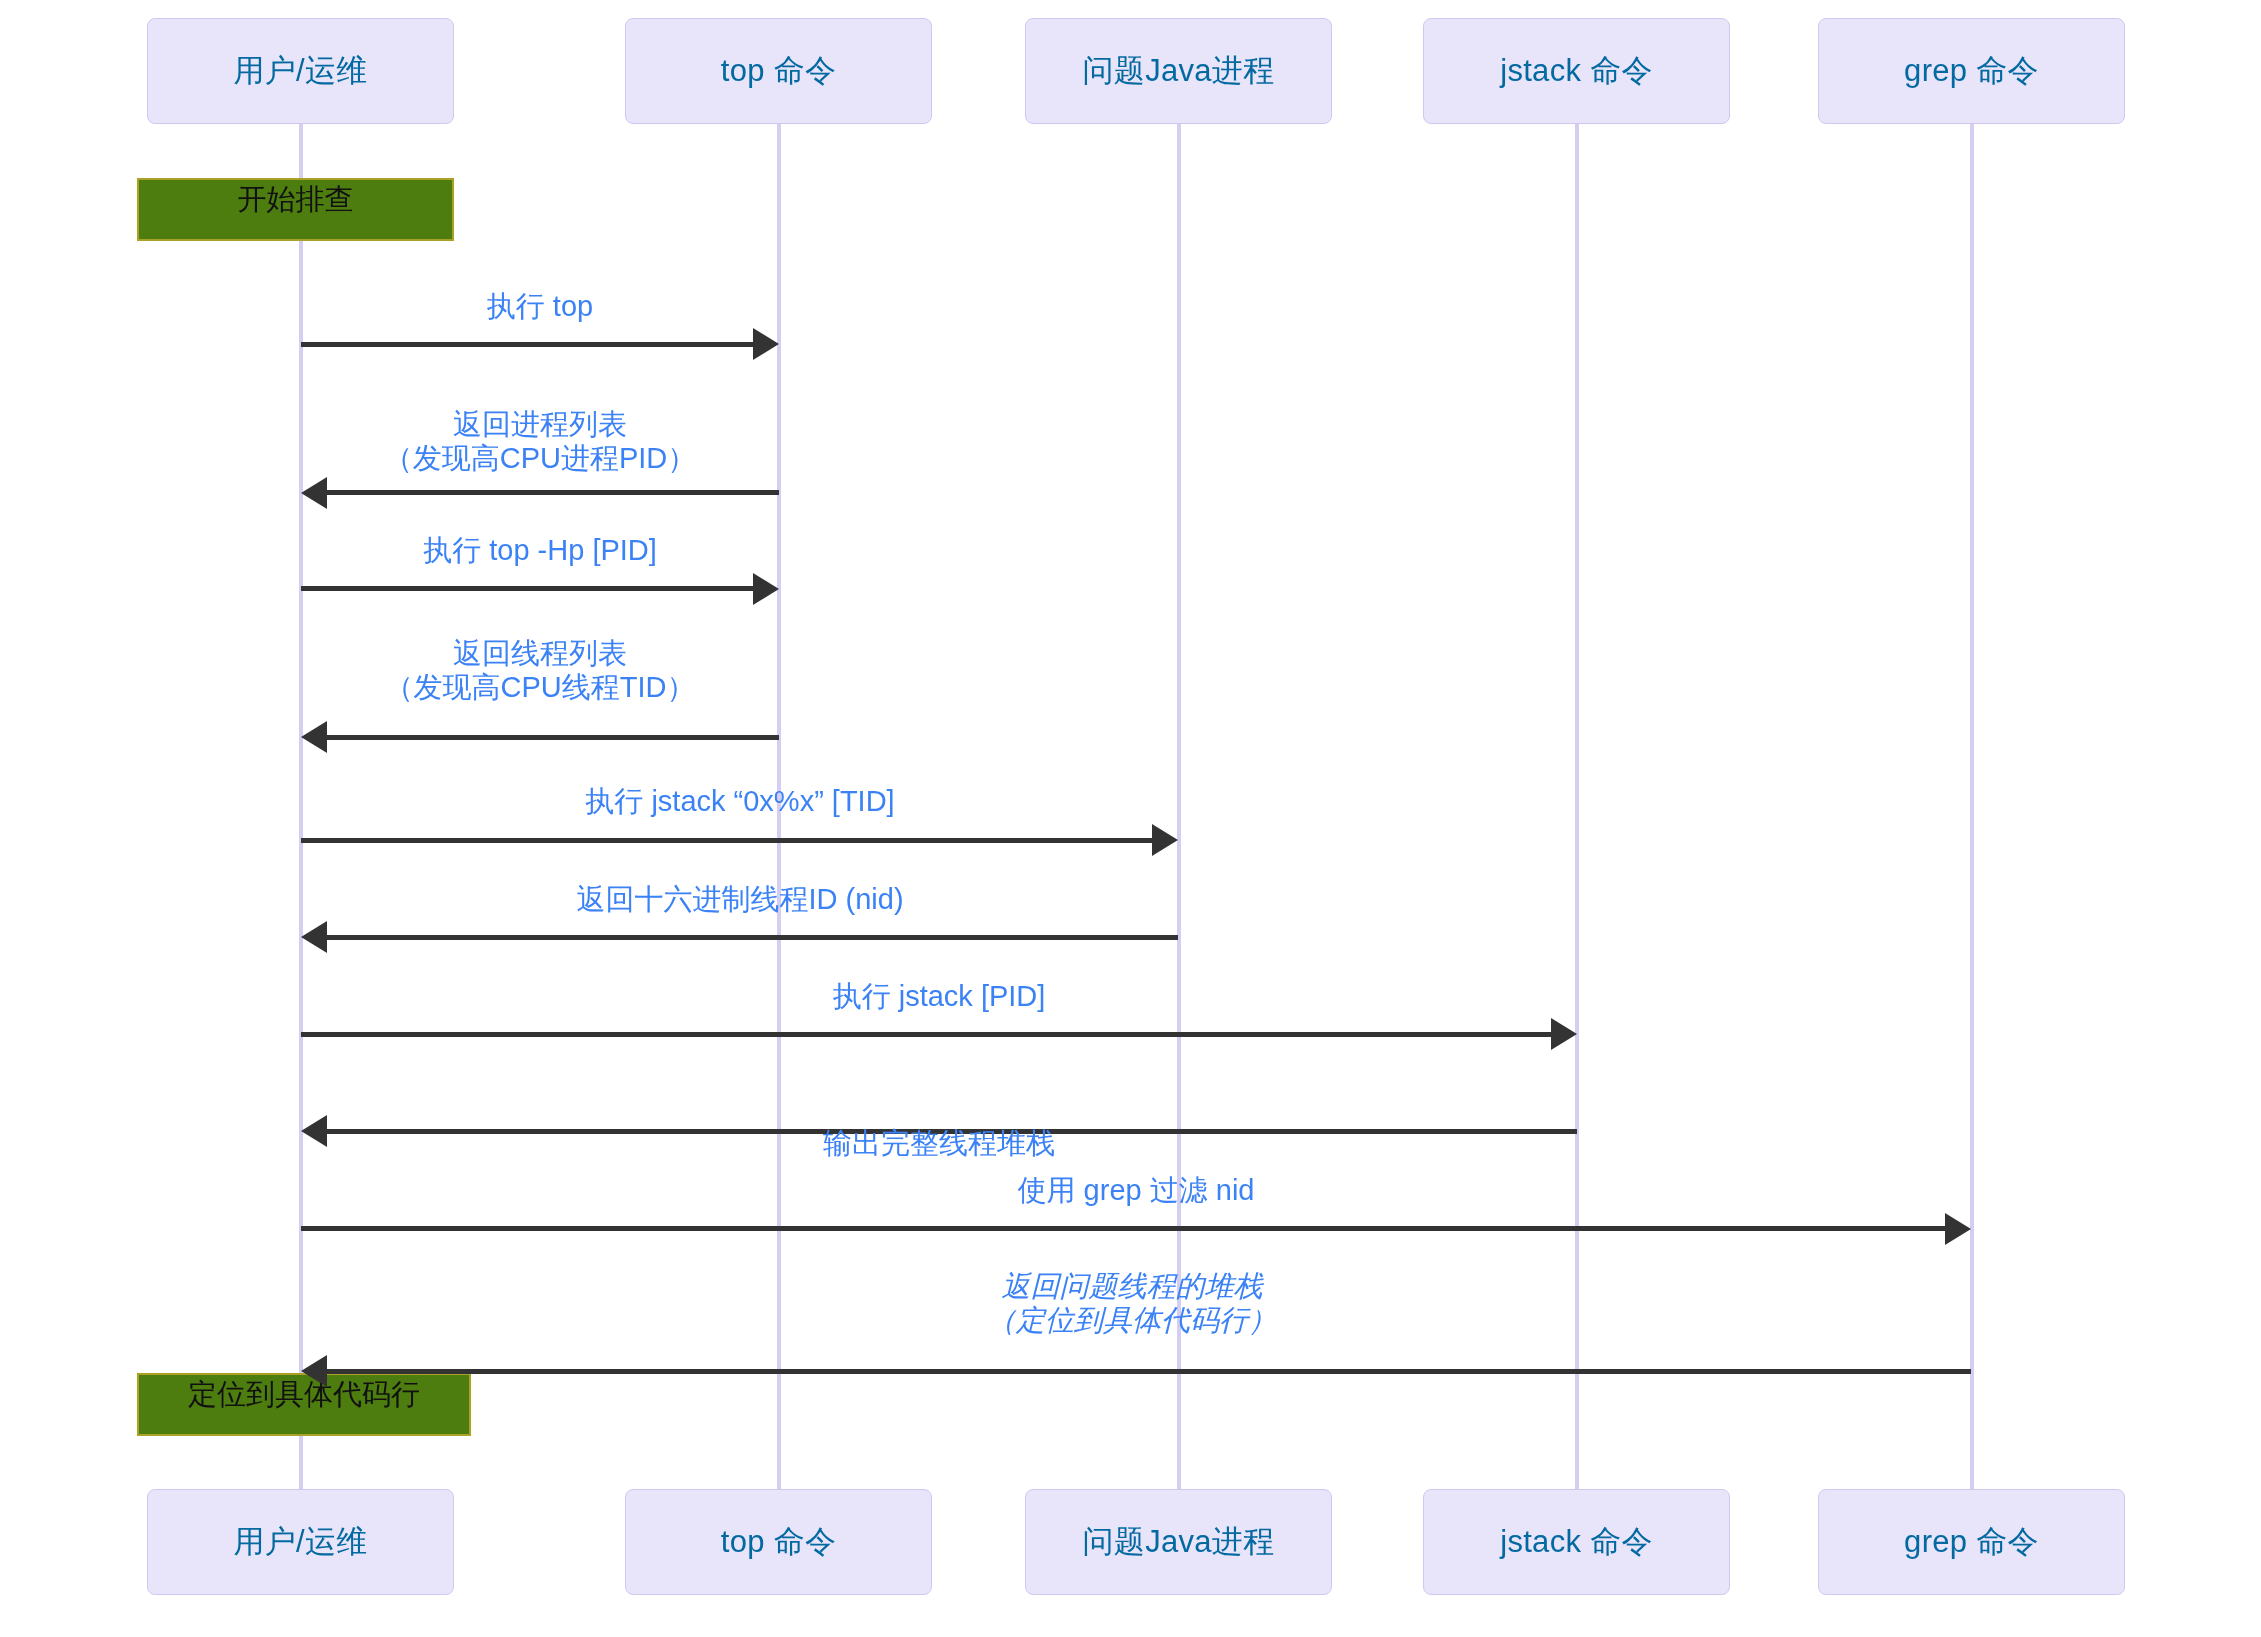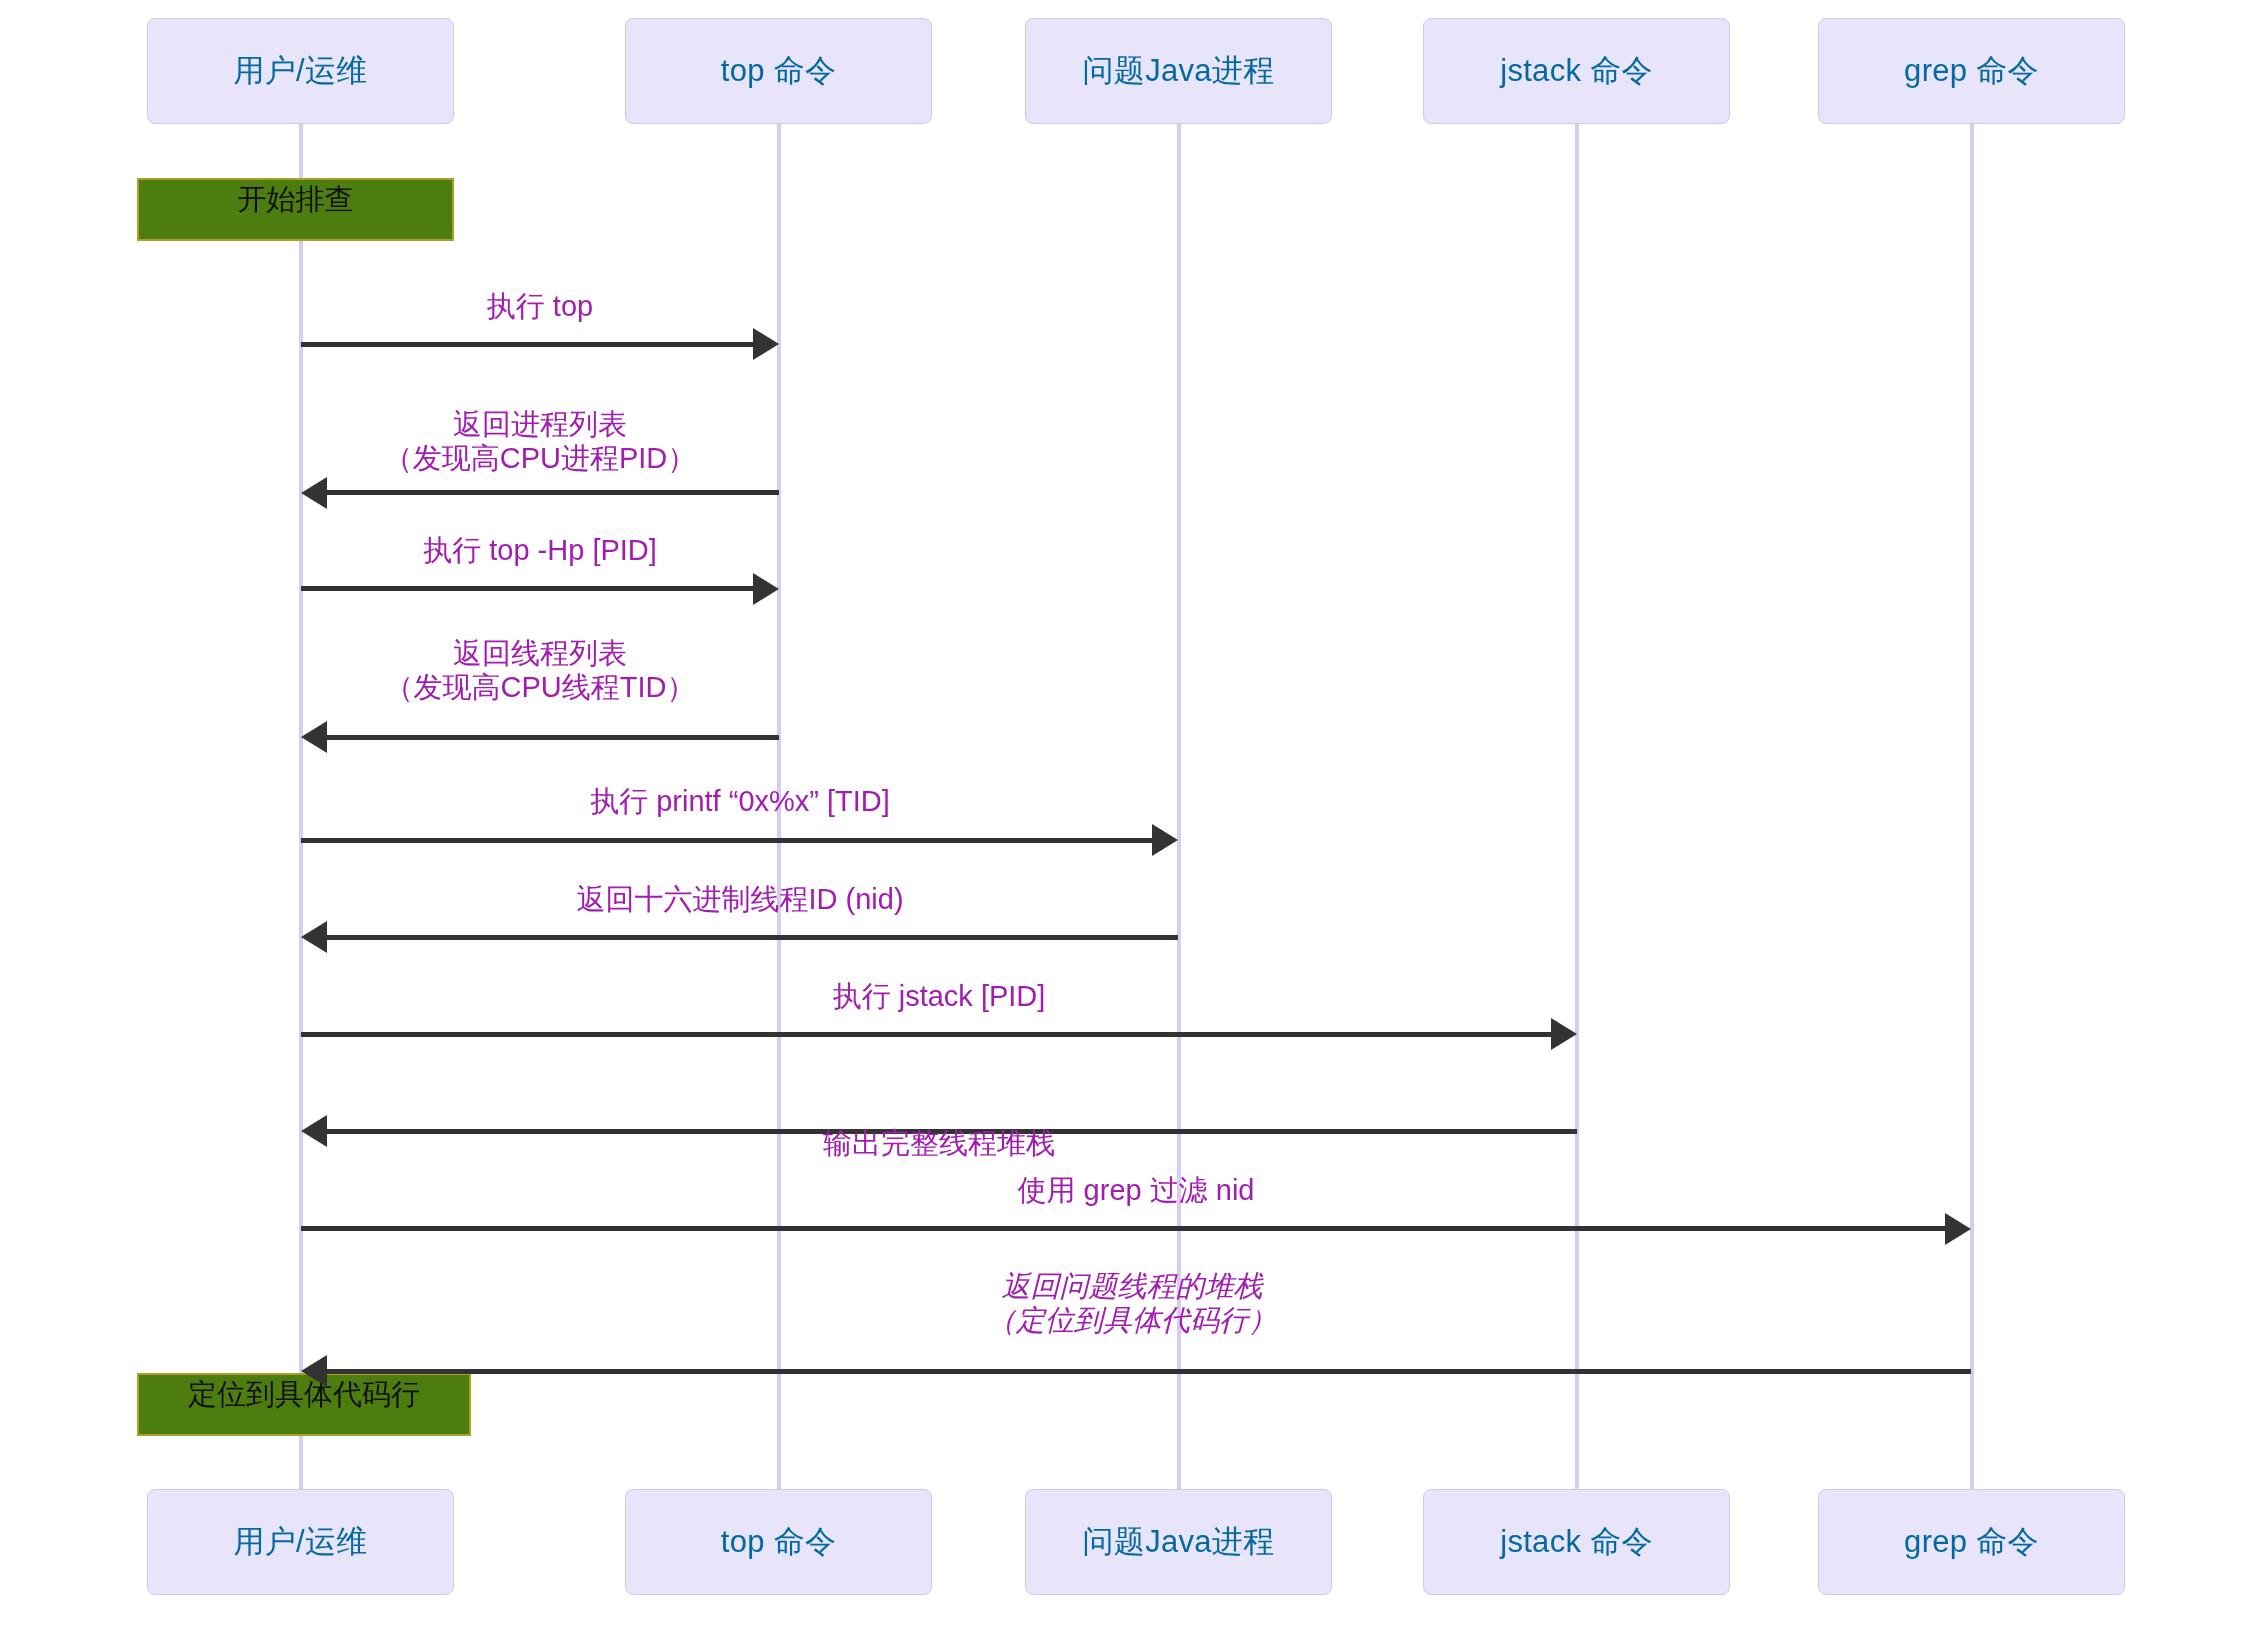--- a/index.html
+++ b/index.html
@@ -25,21 +25,21 @@
     background:#4d7c0f;
     border:2.3px solid #a9a227;
     box-sizing:border-box;
     display:flex;align-items:flex-start;justify-content:center;
     color:#111111;
     font-size:29px;
   }
 
   .msg-label{
     position:absolute;
-    color:#a21caf;
+    color:#3b82f6;
     font-size:29px;
     text-align:center;
     line-height:1.18;
     white-space:pre-line;
     transform:translateX(-50%);
   }
 
   .msg-line{position:absolute;height:4.6px;background:#333333;}
 
   .arrow-head{position:absolute;width:0;height:0;}
@@ -108,21 +108,21 @@
 （发现高CPU进程PID）</div>
     <div class="msg-line" style="top: 586px; left: 301px; width: 454px;"></div>
     <div class="arrow-head right" style="top: 573px; left: 753px;"></div>
     <div class="msg-label" style="left: 540px; top: 533px;">执行 top -Hp [PID]</div>
     <div class="msg-line" style="top: 735px; left: 325px; width: 454px;"></div>
     <div class="arrow-head left" style="top: 721px; left: 301px;"></div>
     <div class="msg-label" style="left: 540px; top: 636px;">返回线程列表
 （发现高CPU线程TID）</div>
     <div class="msg-line" style="top: 838px; left: 301px; width: 853px;"></div>
     <div class="arrow-head right" style="top: 824px; left: 1152px;"></div>
-    <div class="msg-label" style="left: 740px; top: 784px;">执行 printf “0x%x” [TID]</div>
+    <div class="msg-label" style="left: 740px; top: 784px;">执行 jstack “0x%x” [TID]</div>
     <div class="msg-line" style="top: 935px; left: 325px; width: 853px;"></div>
     <div class="arrow-head left" style="top: 921px; left: 301px;"></div>
     <div class="msg-label" style="left: 740px; top: 882px;">返回十六进制线程ID (nid)</div>
     <div class="msg-line" style="top: 1032px; left: 301px; width: 1252px;"></div>
     <div class="arrow-head right" style="top: 1018px; left: 1551px;"></div>
     <div class="msg-label" style="left: 939px; top: 979px;">执行 jstack [PID]</div>
     <div class="msg-line" style="top: 1129px; left: 325px; width: 1252px;"></div>
     <div class="arrow-head left" style="top: 1115px; left: 301px;"></div>
     <div class="msg-label" style="left: 939px; top: 1110px; margin-top: 16px;">输出完整线程堆栈</div>
     <div class="msg-line" style="top: 1226px; left: 301px; width: 1646px;"></div>

